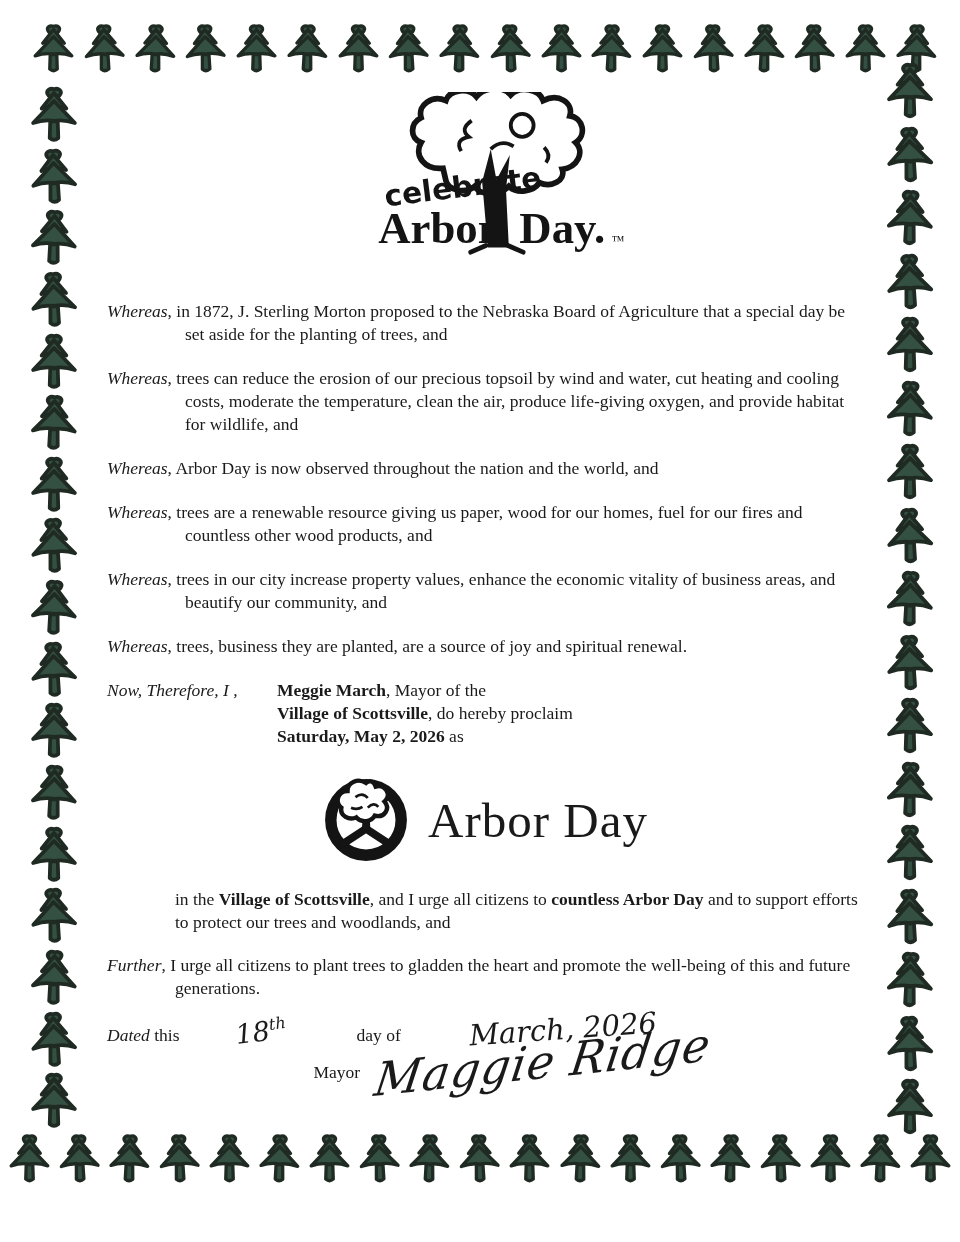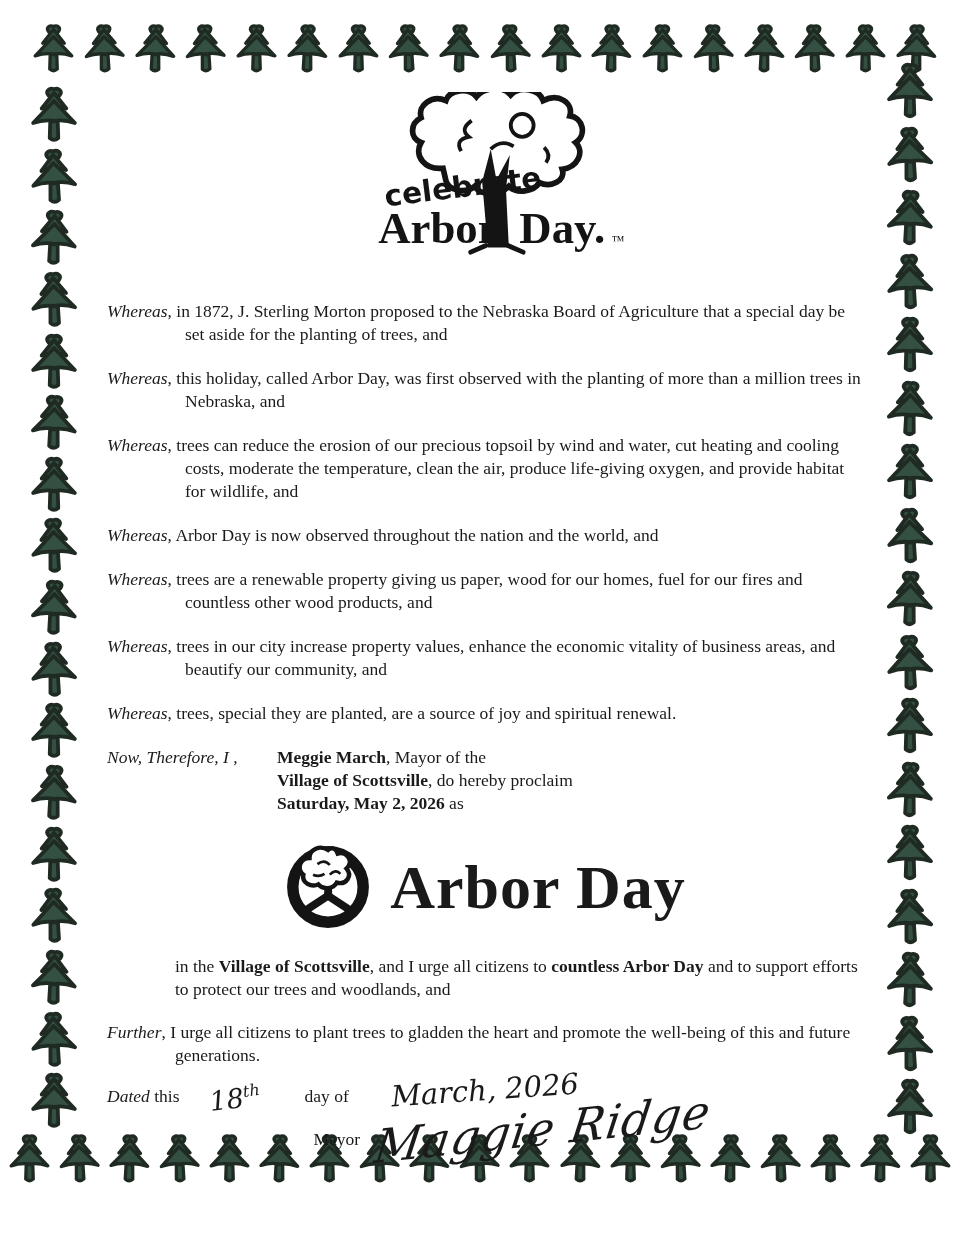--- a/index.html
+++ b/index.html
@@ -23,24 +23,24 @@
   .content{position:absolute;left:107px;top:92px;width:756px;font-size:17.5px;line-height:23px;}
   .logo-wrap{display:flex;justify-content:center;margin:0 0 44px 0;}
   .para{margin:8px 0 21px 0;padding-left:78px;text-indent:-78px;}
   .wlabel{font-style:italic;}
   .nowline{display:flex;margin:0 0 28px 0;}
   .nowlabel{font-style:italic;flex:0 0 170px;}
   .nowbody{line-height:23px;}
   .b{font-weight:bold;}
   .headline{display:flex;align-items:center;justify-content:center;margin:6px 0 24px 0;}
   .headline .circ{width:88px;height:88px;flex:0 0 88px;}
-  .headline-text{font-size:62px;font-weight:bold;line-height:1;margin-left:18px;letter-spacing:1px;}
+  .headline-text{font-size:49px;font-weight:normal;line-height:1;margin-left:18px;letter-spacing:1px;}
   .urge{margin:0 0 20px 68px;}
   .further{margin:16px 0 18px 0;padding-left:68px;text-indent:-68px;}
-  .dated-row{display:flex;align-items:flex-start;margin:6px 0 0 0;}
+  .dated-row{display:flex;align-items:flex-end;margin:6px 0 0 0;gap:26px;}
   .ital{font-style:italic;}
   .hand{font-family:"DejaVu Serif",serif;font-style:italic;display:inline-block;white-space:nowrap;}
   .hand-day{font-size:27px;transform:rotate(-7deg);position:relative;top:-4px;margin:0 44px 0 30px;}
   .hand-day sup{font-size:16px;}
   .hand-month{font-size:29px;transform:rotate(-4deg);position:relative;top:-6px;margin-left:42px;}
   .mayor-row{display:flex;align-items:flex-start;margin:14px 0 0 55px;justify-content:center;}
   .sig{font-family:"DejaVu Serif",serif;font-style:italic;font-size:46px;line-height:1;
        display:inline-block;transform:rotate(-6deg) skewX(-14deg);margin:-22px 0 0 14px;
        letter-spacing:1px;}
   svg text{font-family:"Liberation Serif",serif;}
@@ -302,26 +302,25 @@
         <path stroke="#141414" stroke-width="5" stroke-linecap="round" d="M161 161 l-16 7 M184 161 l16 7"></path>
 
         <text x="56" y="120" font-size="31" font-weight="bold" transform="rotate(-7 56 120)" style="font-family:'DejaVu Sans',sans-serif" fill="#141414">celebrate</text>
         <text x="48" y="158" font-size="47" font-weight="bold" fill="#141414">Arbor</text>
         <text x="196" y="158" font-size="47" font-weight="bold" fill="#141414">Day.</text>
         <text x="293" y="160" font-size="14" fill="#141414">™</text>
       </svg>
     </div>
 
     <p class="para"><span class="wlabel">Whereas</span><span>, in 1872, J. Sterling Morton proposed to the Nebraska Board of Agriculture that a special day be set aside for the planting of trees, and</span></p>
-    <p class="para"><span class="wlabel">Whereas</span><span>, this holiday, called Arbor Day, was first observed with the planting of more than a million trees in Nebraska, and</span></p>
     <p class="para"><span class="wlabel">Whereas</span><span>, trees can reduce the erosion of our precious topsoil by wind and water, cut heating and cooling costs, moderate the temperature, clean the air, produce life-giving oxygen, and provide habitat for wildlife, and</span></p>
     <p class="para"><span class="wlabel">Whereas</span><span>, Arbor Day is now observed throughout the nation and the world, and</span></p>
-    <p class="para"><span class="wlabel">Whereas</span><span>, trees are a renewable property giving us paper, wood for our homes, fuel for our fires and countless other wood products, and</span></p>
+    <p class="para"><span class="wlabel">Whereas</span><span>, trees are a renewable resource giving us paper, wood for our homes, fuel for our fires and countless other wood products, and</span></p>
     <p class="para"><span class="wlabel">Whereas</span><span>, trees in our city increase property values, enhance the economic vitality of business areas, and beautify our community, and</span></p>
-    <p class="para"><span class="wlabel">Whereas</span><span>, trees, special they are planted, are a source of joy and spiritual renewal.</span></p>
+    <p class="para"><span class="wlabel">Whereas</span><span>, trees, business they are planted, are a source of joy and spiritual renewal.</span></p>
 
     <div class="nowline">
       <div class="nowlabel">Now, Therefore, I ,</div>
       <div class="nowbody">
         <span class="b">Meggie March</span><span>, Mayor of the</span><br>
         <span class="b">Village of Scottsville</span><span>, do hereby proclaim</span><br>
         <span class="b">Saturday, May 2, 2026</span><span> as</span>
       </div>
     </div>
 

